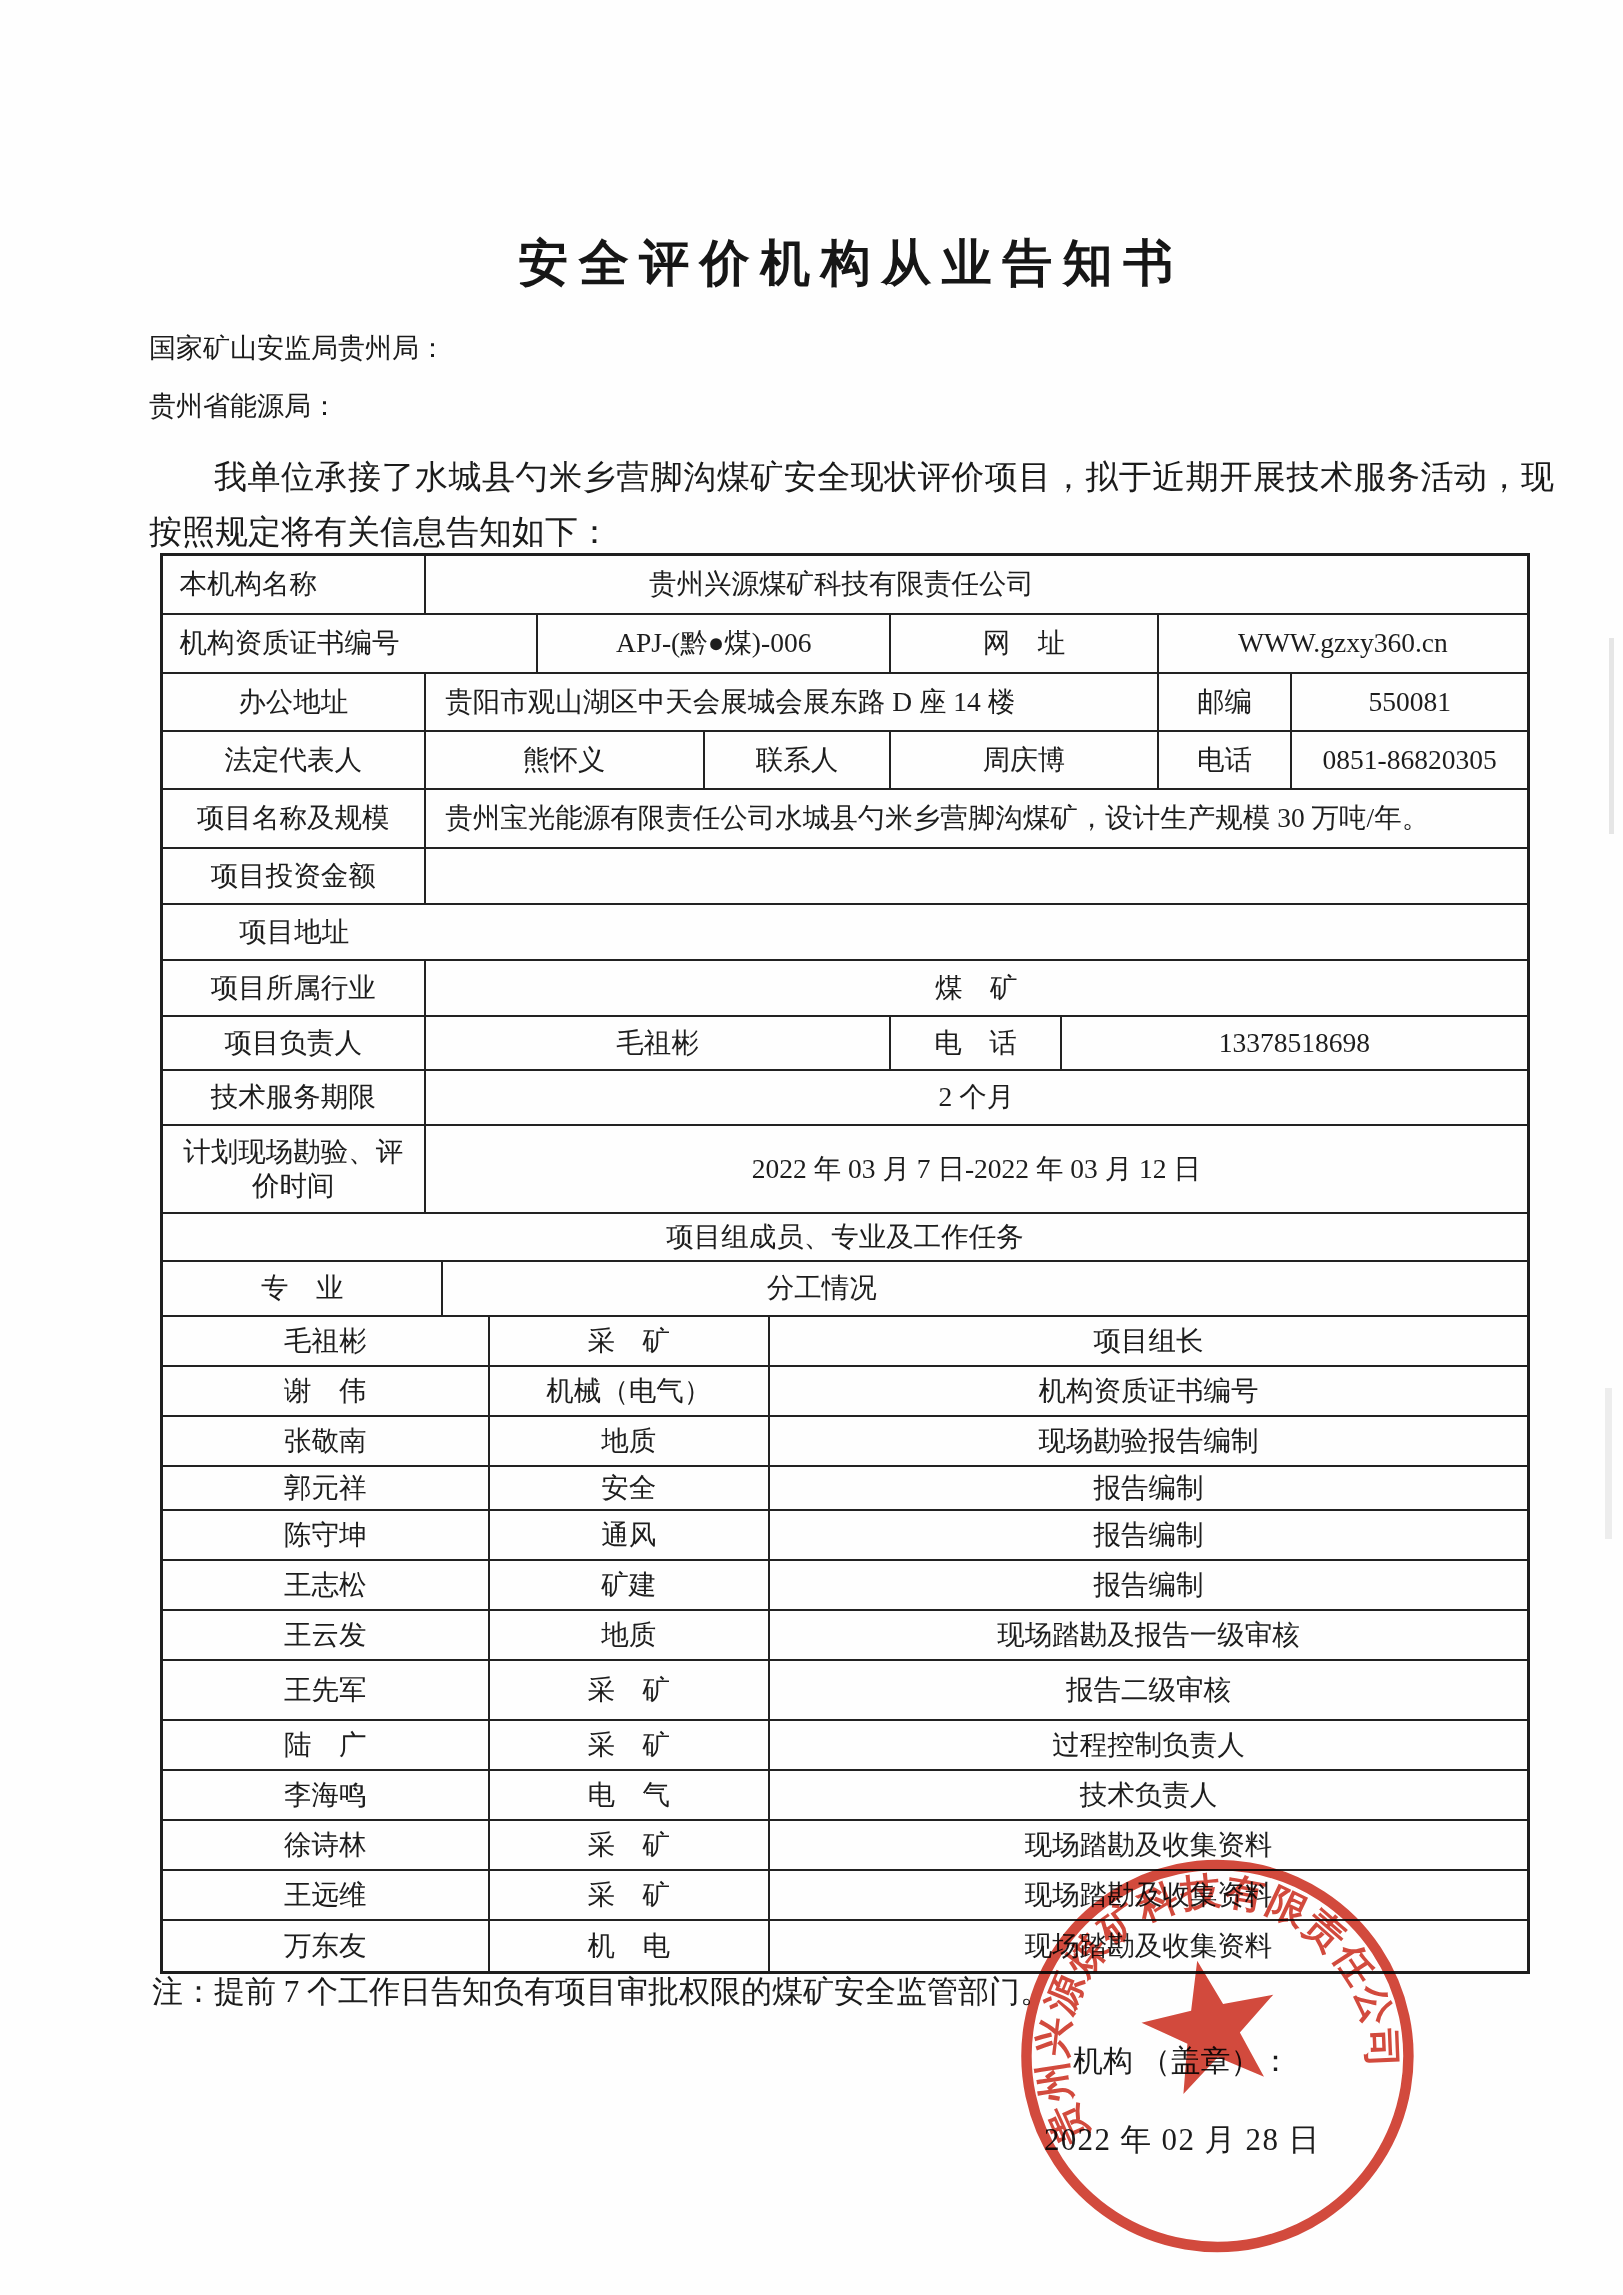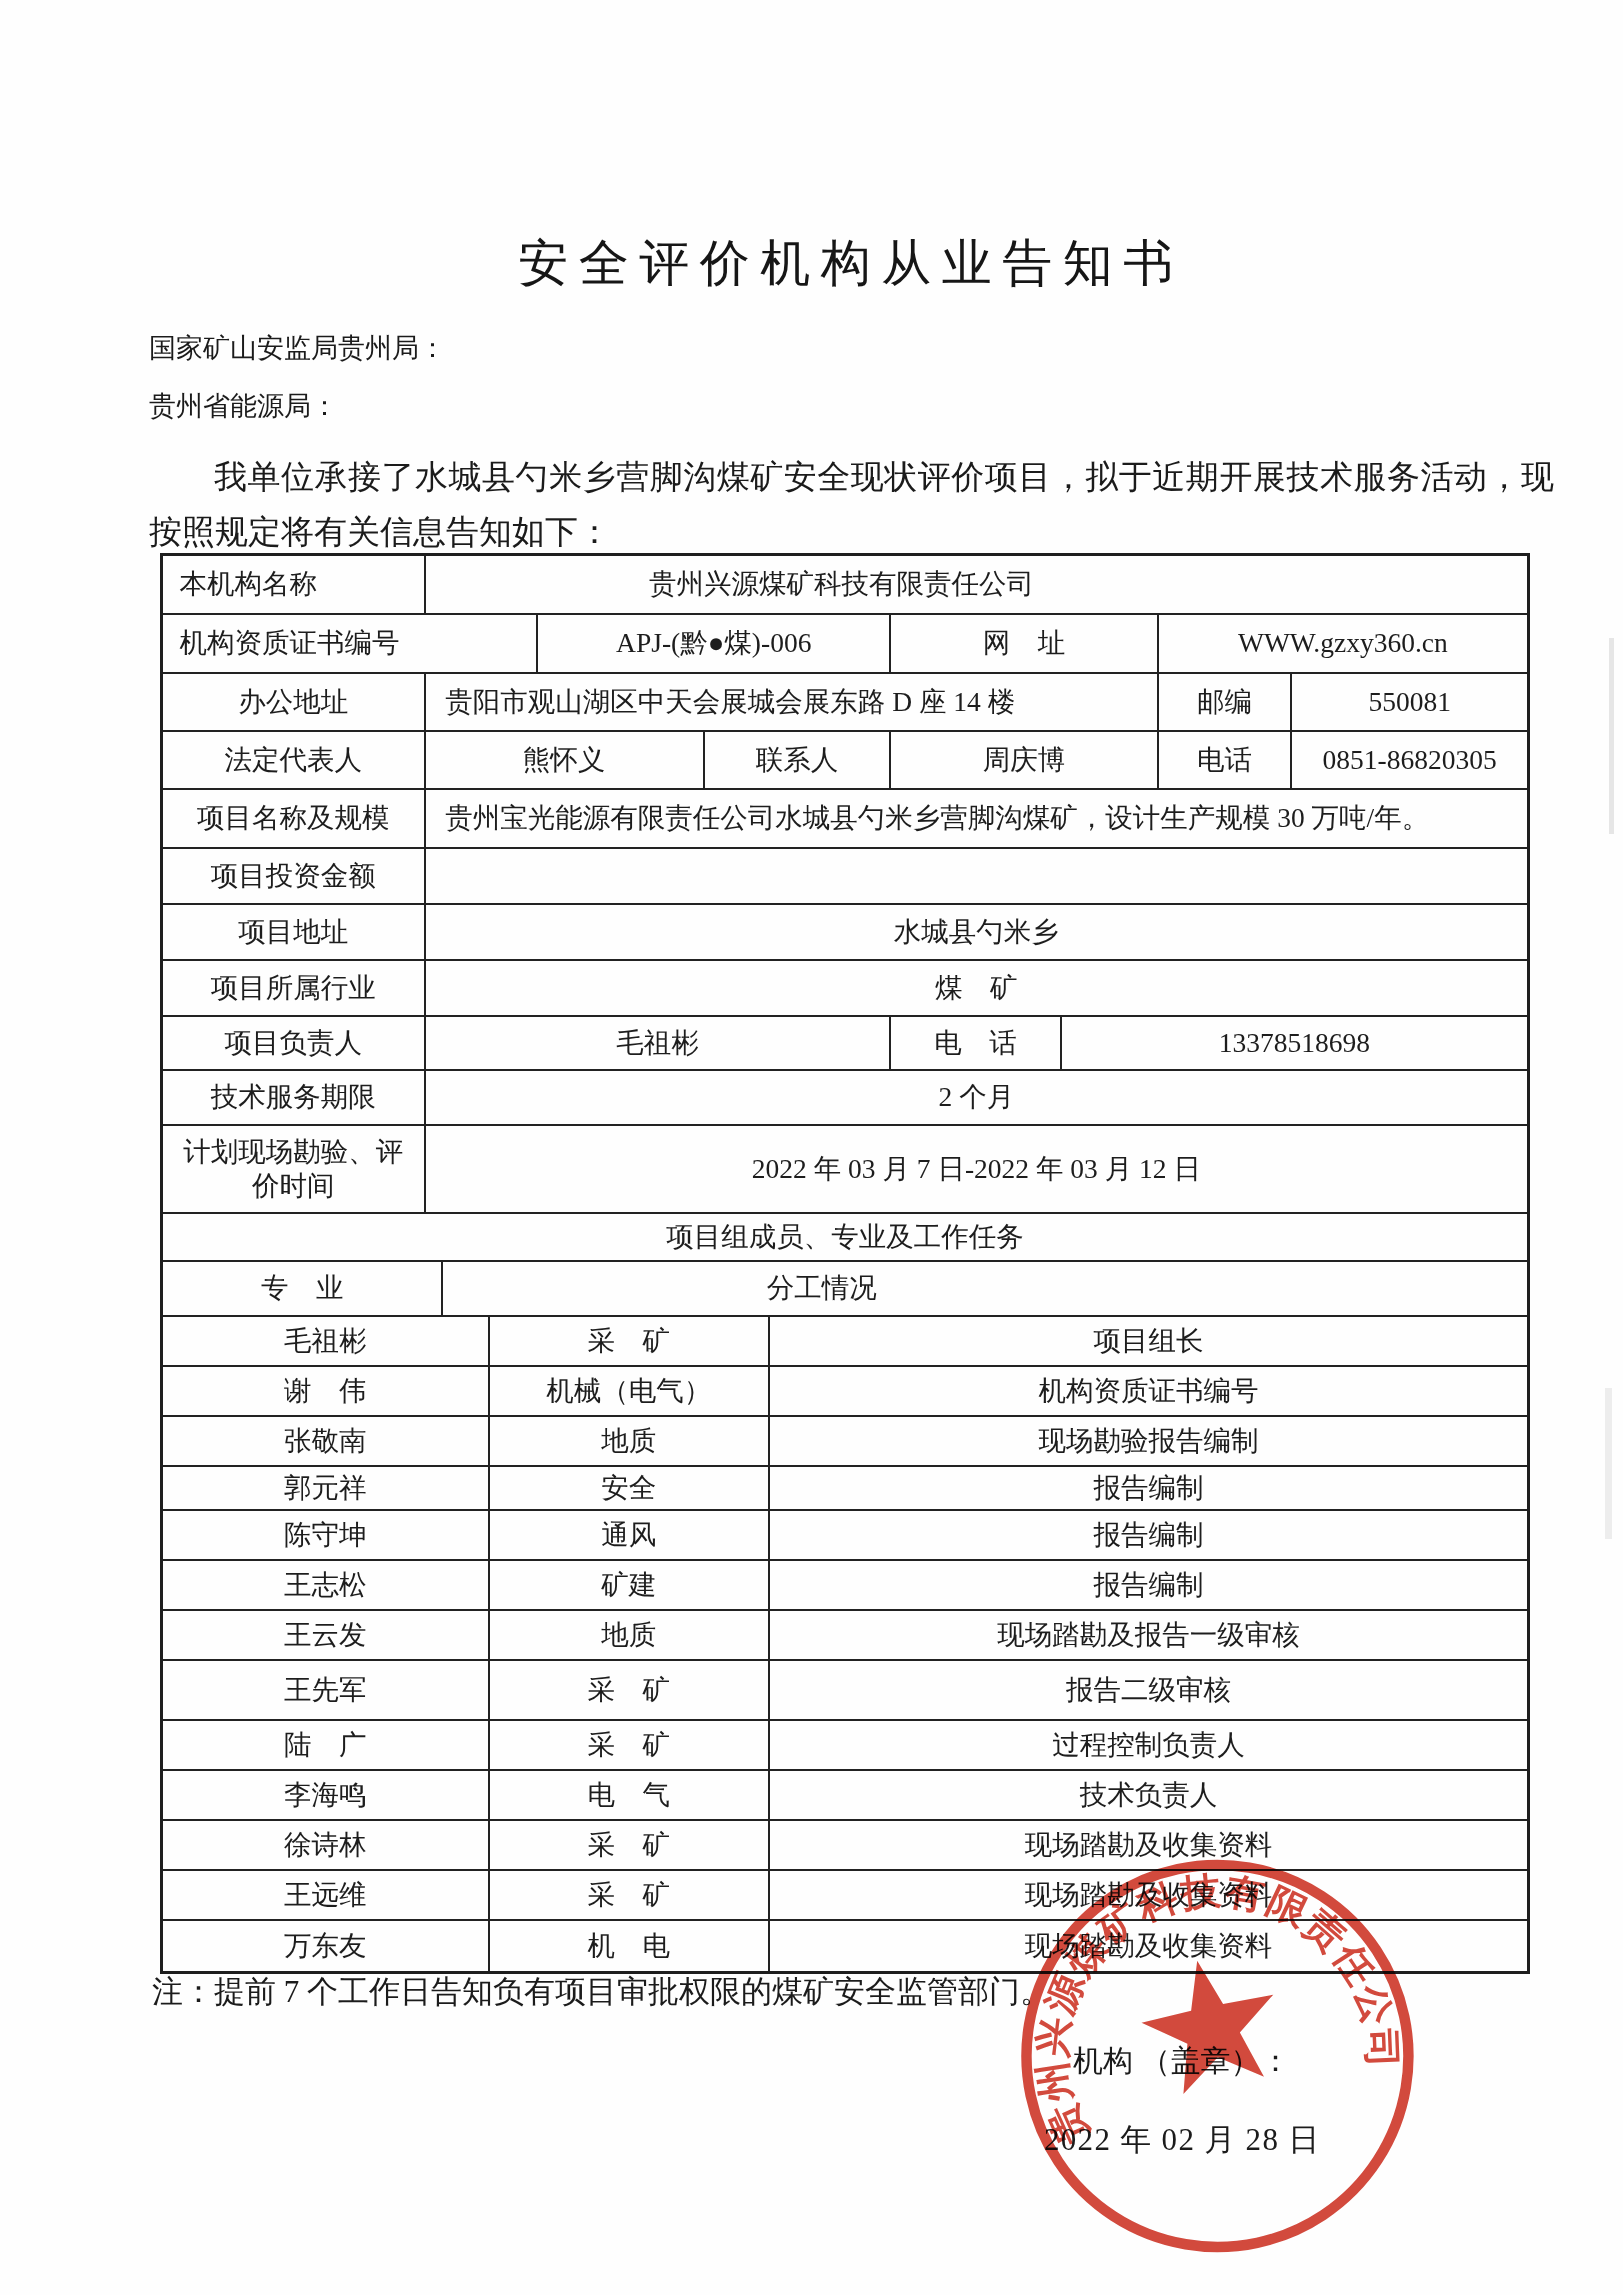--- a/index.html
+++ b/index.html
@@ -9,21 +9,21 @@
     background:#fefefe;
     font-family:"Liberation Serif","DejaVu Serif",serif;
     color:#1b1b1b;
     overflow:hidden;
   }
   .title{
     position:absolute;left:0;top:230px;width:1623px;
     padding-left:79px;box-sizing:border-box;
     text-align:center;
     font-family:"Liberation Sans","DejaVu Sans",sans-serif;
-    font-weight:400;
+    font-weight:700;
     font-size:50px;letter-spacing:10.5px;
     color:#161616;
   }
   .recipient{position:absolute;left:149px;font-size:27px;line-height:39px;white-space:nowrap;}
   .recip1{top:329px;}
   .recip2{top:387px;}
   .intro-line{position:absolute;left:149px;width:1405px;font-size:33px;line-height:39px;}
   .intro1{top:458px;text-indent:65px;text-align:justify;text-align-last:justify;}
   .intro2{top:513px;}
   
@@ -117,21 +117,20 @@
       <div class="td al" style="width:80.74%">贵州宝光能源有限责任公司水城县勺米乡营脚沟煤矿，设计生产规模 30 万吨/年。</div>
     </div>
 
     <div class="tr" style="height:56px">
       <div class="td" style="width:19.26%">项目投资金额</div>
       <div class="td" style="width:80.74%"></div>
     </div>
 
     <div class="tr" style="height:56px">
       <div class="td" style="width:19.26%">项目地址</div>
-      <div class="td" style="width:80.74%">水城县勺米乡</div>
     </div>
 
     <div class="tr" style="height:56px">
       <div class="td" style="width:19.26%">项目所属行业</div>
       <div class="td" style="width:80.74%">煤　矿</div>
     </div>
 
     <div class="tr" style="height:54px">
       <div class="td" style="width:19.26%">项目负责人</div>
       <div class="td" style="width:34.14%">毛祖彬</div>

